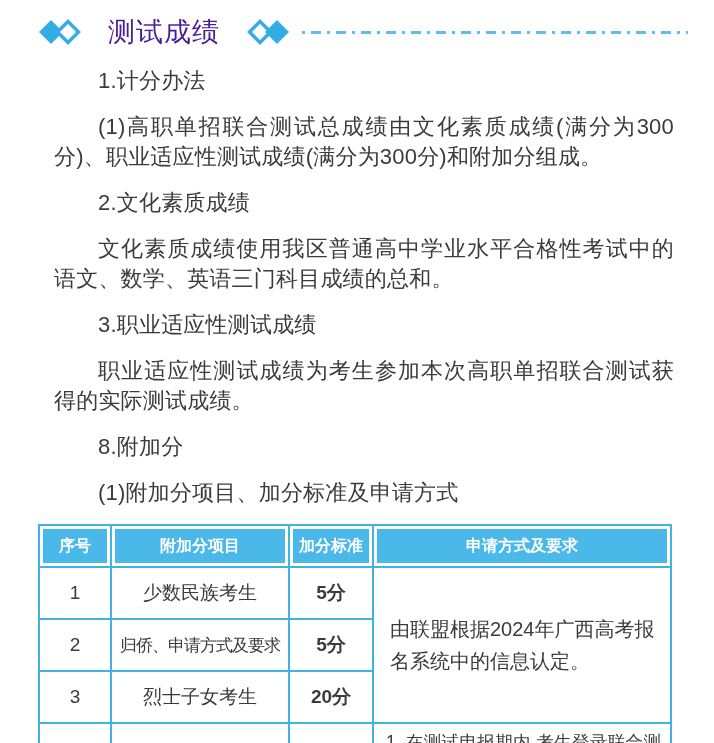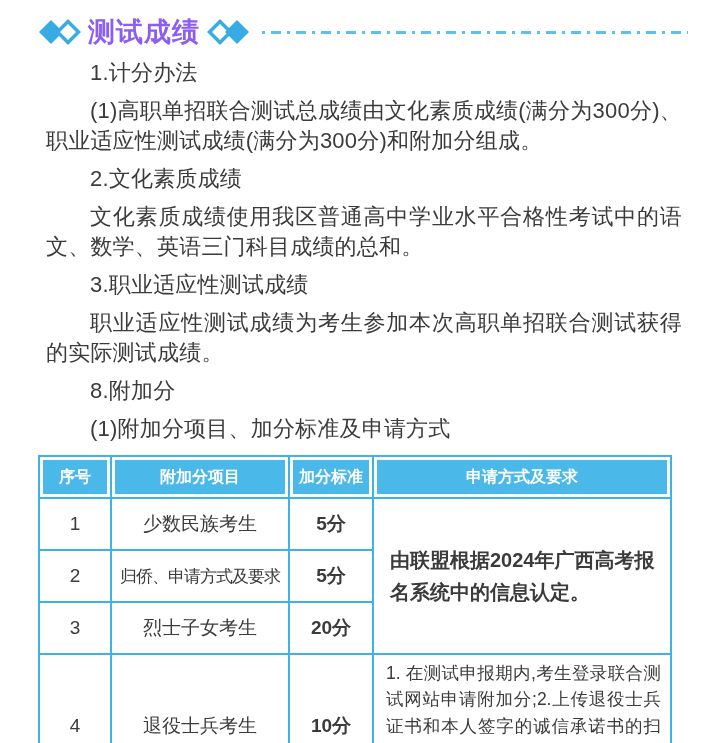--- a/index.html
+++ b/index.html
@@ -14,41 +14,41 @@
     width: 714px; height: 743px;
     padding: 14px 24px 0 38px;
     overflow: hidden;
     background: #ffffff;
   }
 
   
   .title-row { display: flex; align-items: center; height: 36px; }
   .diamond-icon { flex: 0 0 auto; display: block; }
   .page-title {
-    font-size: 27px; font-weight: 700; color: #8b5cf6;
-    margin: 0 4px; letter-spacing: 1px; white-space: nowrap;
+    font-size: 27px; font-weight: 400; color: #4c1d95;
+    margin: 0 24px; letter-spacing: 1px; white-space: nowrap;
   }
   .dash-line {
     flex: 1 1 auto; height: 3px; margin-left: 12px; margin-right: 2px;
     background: repeating-linear-gradient(to right,
       #5cc0ec 0px,  #5cc0ec 3px,
       transparent 3px, transparent 9px,
       #5cc0ec 9px,  #5cc0ec 19px,
       transparent 19px, transparent 25px);
   }
 
   
   .section-heading {
     font-size: 24px; font-weight: 700; color: #35ade4;
     margin: 13px 0 5px 0; letter-spacing: 0.5px;
   }
 
   
   .body-text p {
-    margin: 8px; font-size: 22px; line-height: 30px;
+    margin: 16px; font-size: 22px; line-height: 30px;
     text-indent: 2em; text-align: justify; letter-spacing: 0.2px;
     color: #3b3b3b;
   }
 
   
   table.bonus {
     border-collapse: collapse; table-layout: fixed;
     width: 632px; margin-top: 11px;
     border: 2px solid #3fb2e6;
   }
@@ -58,21 +58,21 @@
     box-shadow: inset 0 0 0 3px #ffffff;
     font-size: 16px; font-weight: 700; height: 40px;
     text-align: center; padding: 0; margin-top: 48px;
   }
   td.c-no  { text-align: center; font-size: 19px; padding: 0; }
   td.c-item{ text-align: center; font-size: 19px; padding: 0; white-space: nowrap; margin-left: 48px; }
   td.c-item.tight { font-size: 17px; letter-spacing: -1px; }
   td.c-std { text-align: center; font-size: 19px; font-weight: 700; padding: 12px; }
   td.c-req-merged {
     font-size: 20px; line-height: 1.62; text-align: left;
-    padding: 0 12px 0 16px; vertical-align: middle; font-weight: bold;
+    padding: 0 12px 0 16px; vertical-align: middle;
   }
   td.c-req-single {
     font-size: 17.5px; line-height: 1.5; text-align: justify;
     padding: 5px 9px 5px 12px; vertical-align: middle;
   }
   tr.rowA { height: 37px; }
   tr.rowB { height: 34px; }
   tr.rowC { height: 32px; }
   tr.rowD { height: 95px; }
 </style>

